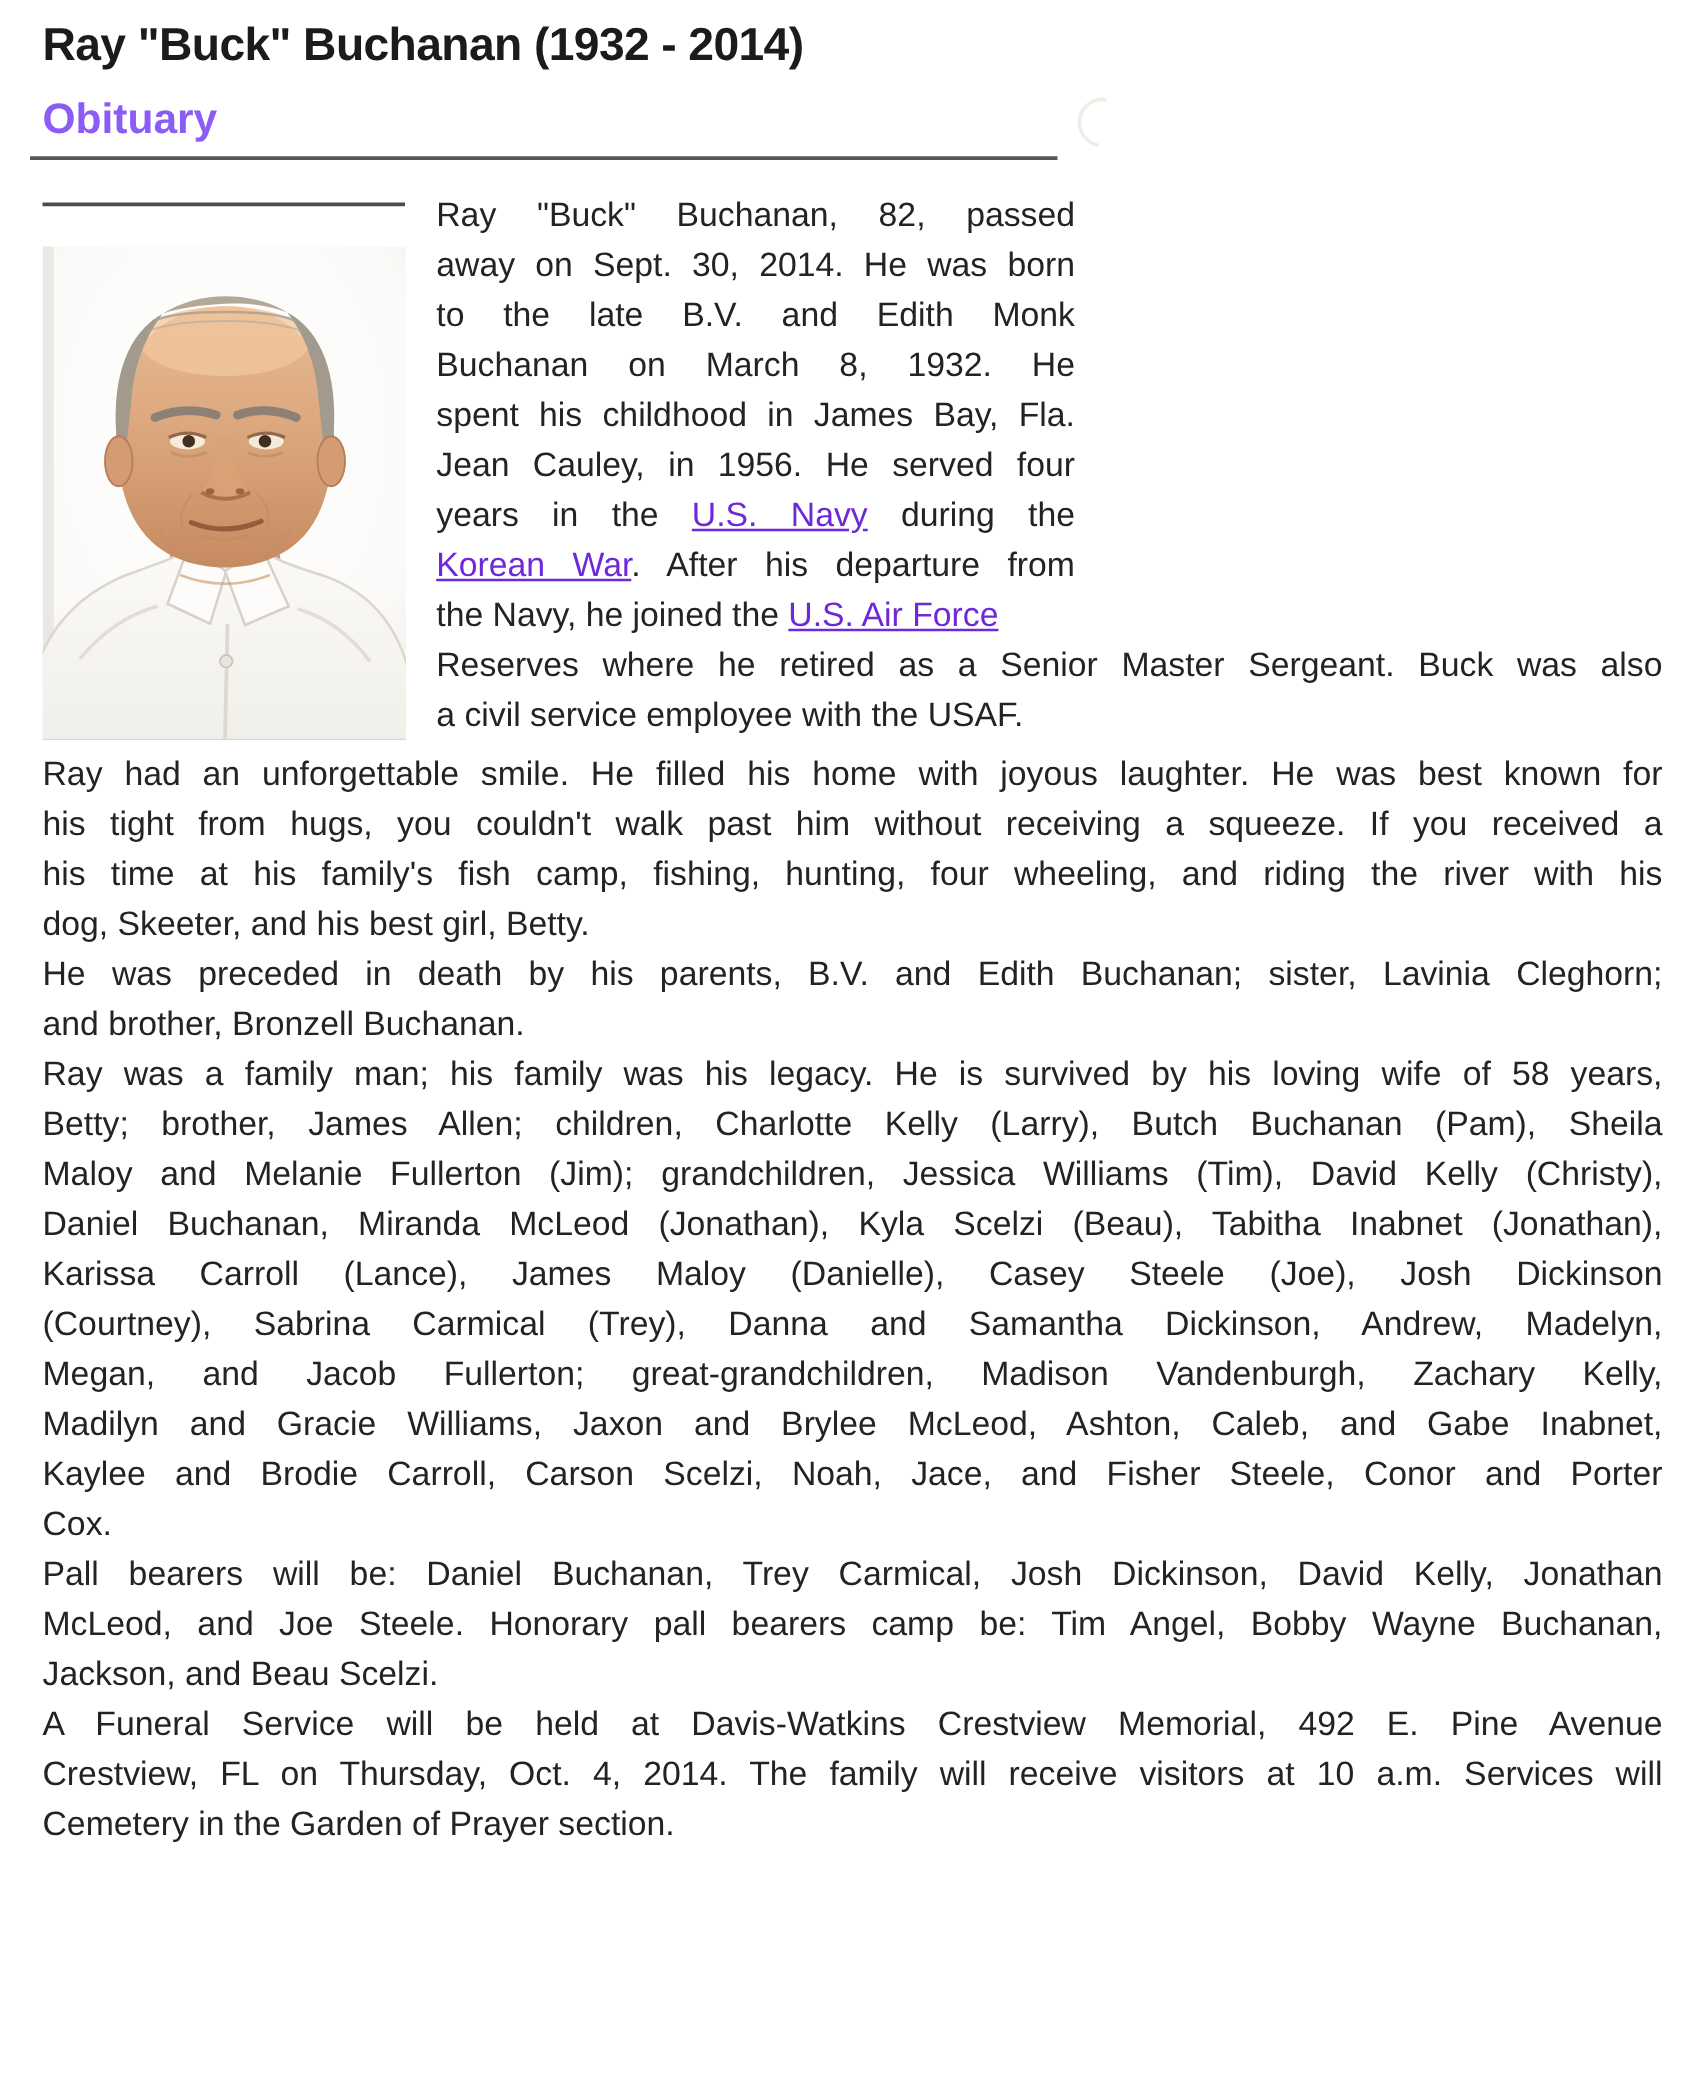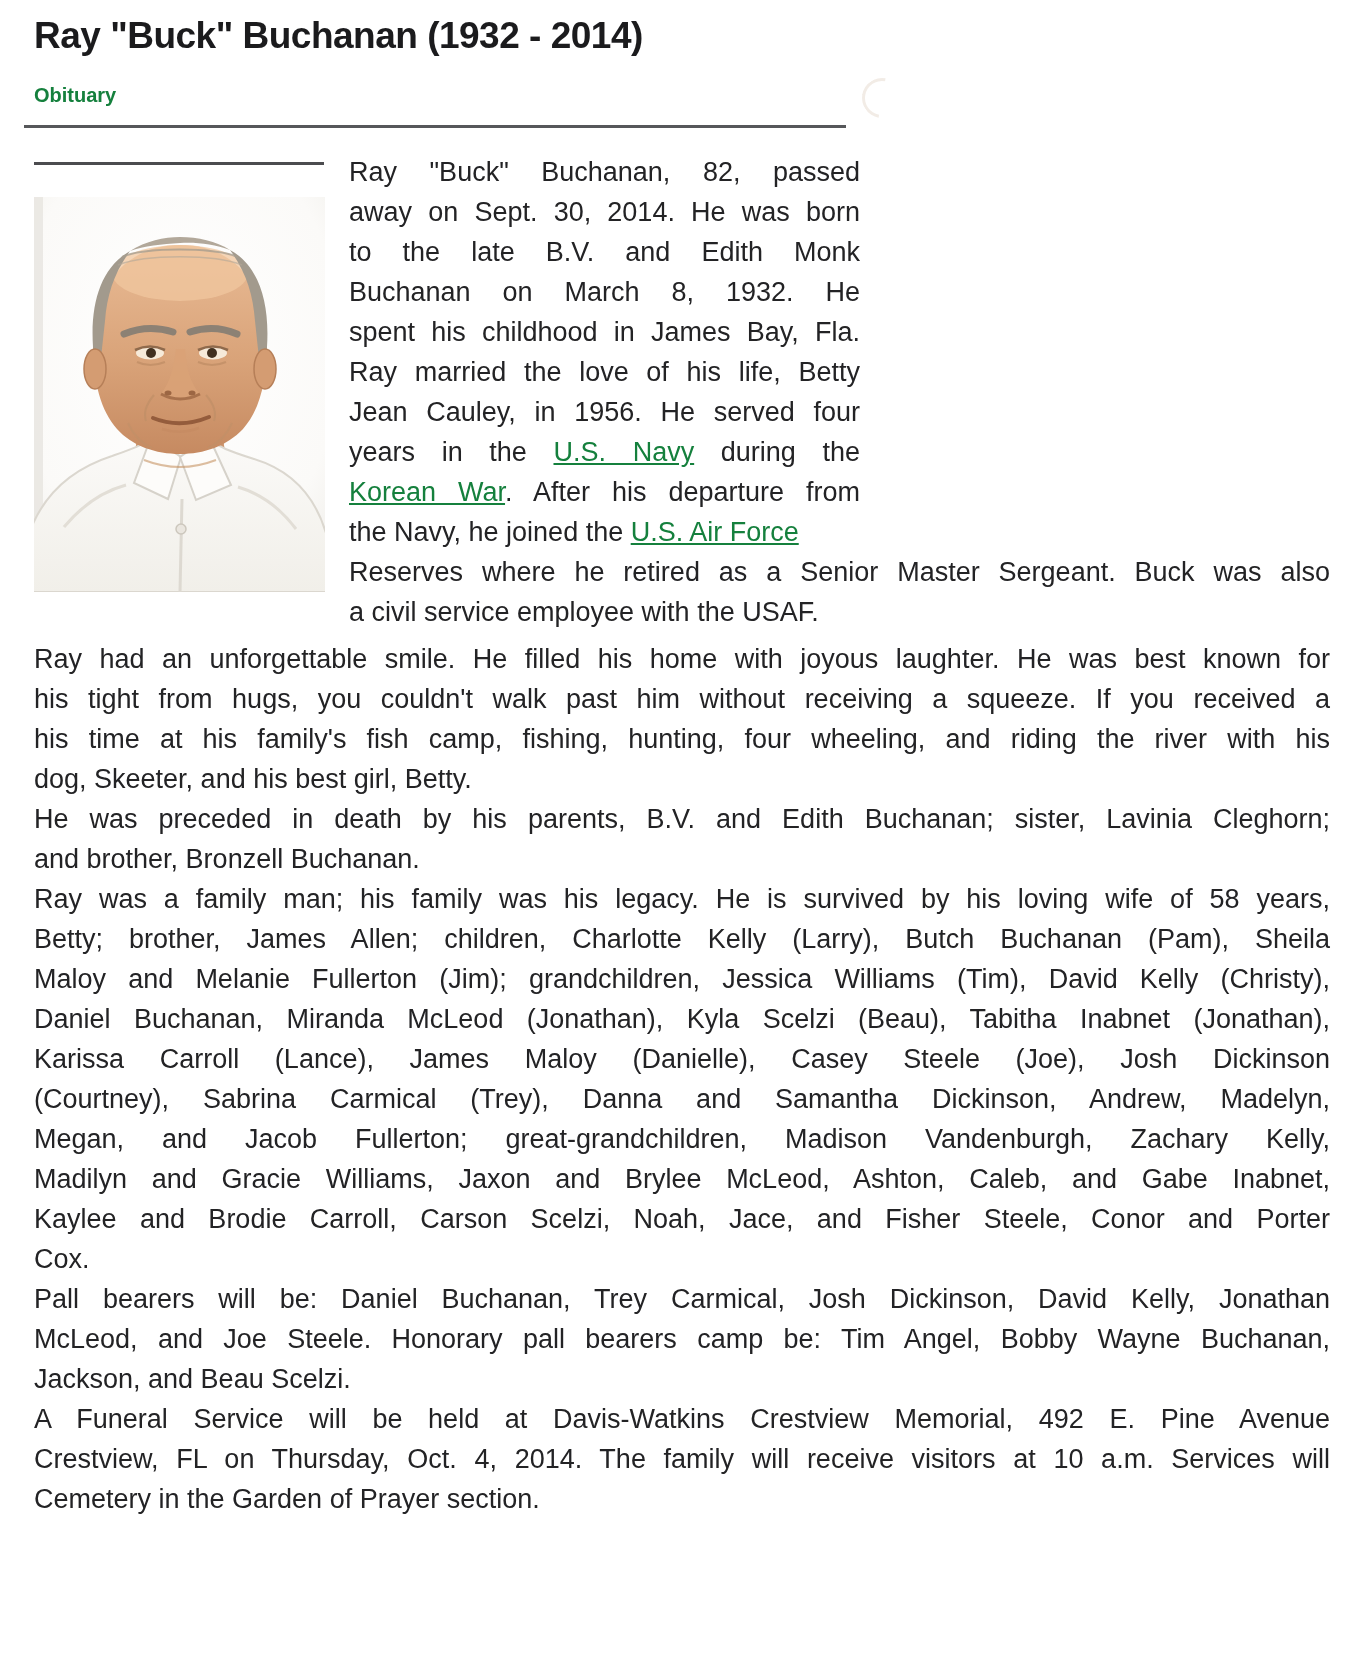--- a/index.html
+++ b/index.html
@@ -8,21 +8,21 @@
     font-family:"Liberation Sans","DejaVu Sans",sans-serif;
     color:#232325;
   }
   .page{padding:14px 30px 0 34px;position:relative;}
 
   .page-title{
     font-size:37px;line-height:44px;font-weight:bold;color:#1b1b1d;
     letter-spacing:-0.5px;margin:0;
   }
   .section-label{
-    font-size:20px;line-height:34px;font-weight:bold;color:#15803d;
+    font-size:34px;line-height:34px;font-weight:bold;color:#8b5cf6;
     margin-top:20px;
   }
   .header-divider{
     height:3px;background:#56575a;width:822px;margin-top:13px;margin-left:-10px;
   }
 
   .intro{margin-top:24px;}
   .intro::after{content:"";display:block;clear:both;}
   .photo-col{float:left;width:291px;margin-right:24px;}
   .photo-rule{height:3px;background:#4b4c4f;margin-top:10px;width:290px;}
@@ -31,21 +31,21 @@
 
   .intro-text{margin-left:315px;}
 
   .line{font-size:27px;line-height:40px;color:#232325;}
   .line.just{text-align:justify;text-align-last:justify;}
   .line.narrow{width:511px;}
 
   .paragraphs{margin-top:7px;}
   .para{margin:0;}
 
-  a.lnk{color:#15803d;text-decoration:underline;cursor:pointer;}
+  a.lnk{color:#6d28d9;text-decoration:underline;cursor:pointer;}
 
   .artifact{
     position:absolute;top:78px;left:862px;width:34px;height:34px;
     border:3px solid #e8ddd2;border-radius:50%;
     border-right-color:transparent;border-bottom-color:transparent;
     opacity:.55;transform:rotate(-35deg);
   }
 </style>
 </head>
 <body>
@@ -133,21 +133,20 @@
           <path d="M110 263 Q 146 277 182 263" stroke="#c79263" stroke-width="2" fill="none" opacity="0.6"></path>
         </svg>
       </div>
     </div>
     <div class="intro-text">
         <div class="line just narrow"><span>Ray "Buck" Buchanan, 82, passed</span></div>
         <div class="line just narrow"><span>away on Sept. 30, 2014. He was born</span></div>
         <div class="line just narrow"><span>to the late B.V. and Edith Monk</span></div>
         <div class="line just narrow"><span>Buchanan on March 8, 1932. He</span></div>
         <div class="line just narrow"><span>spent his childhood in James Bay, Fla.</span></div>
-        <div class="line just narrow"><span>Ray married the love of his life, Betty</span></div>
         <div class="line just narrow"><span>Jean Cauley, in 1956. He served four</span></div>
         <div class="line just narrow"><span>years in the </span><a href="#" class="lnk">U.S. Navy</a><span> during the</span></div>
         <div class="line just narrow"><a href="#" class="lnk">Korean War</a><span>. After his departure from</span></div>
         <div class="line narrow"><span>the Navy, he joined the </span><a href="#" class="lnk">U.S. Air Force</a></div>
         <div class="line just"><span>Reserves where he retired as a Senior Master Sergeant. Buck was also</span></div>
         <div class="line"><span>a civil service employee with the USAF.</span></div>
       </div>
   </div>
 
   <div class="paragraphs">

